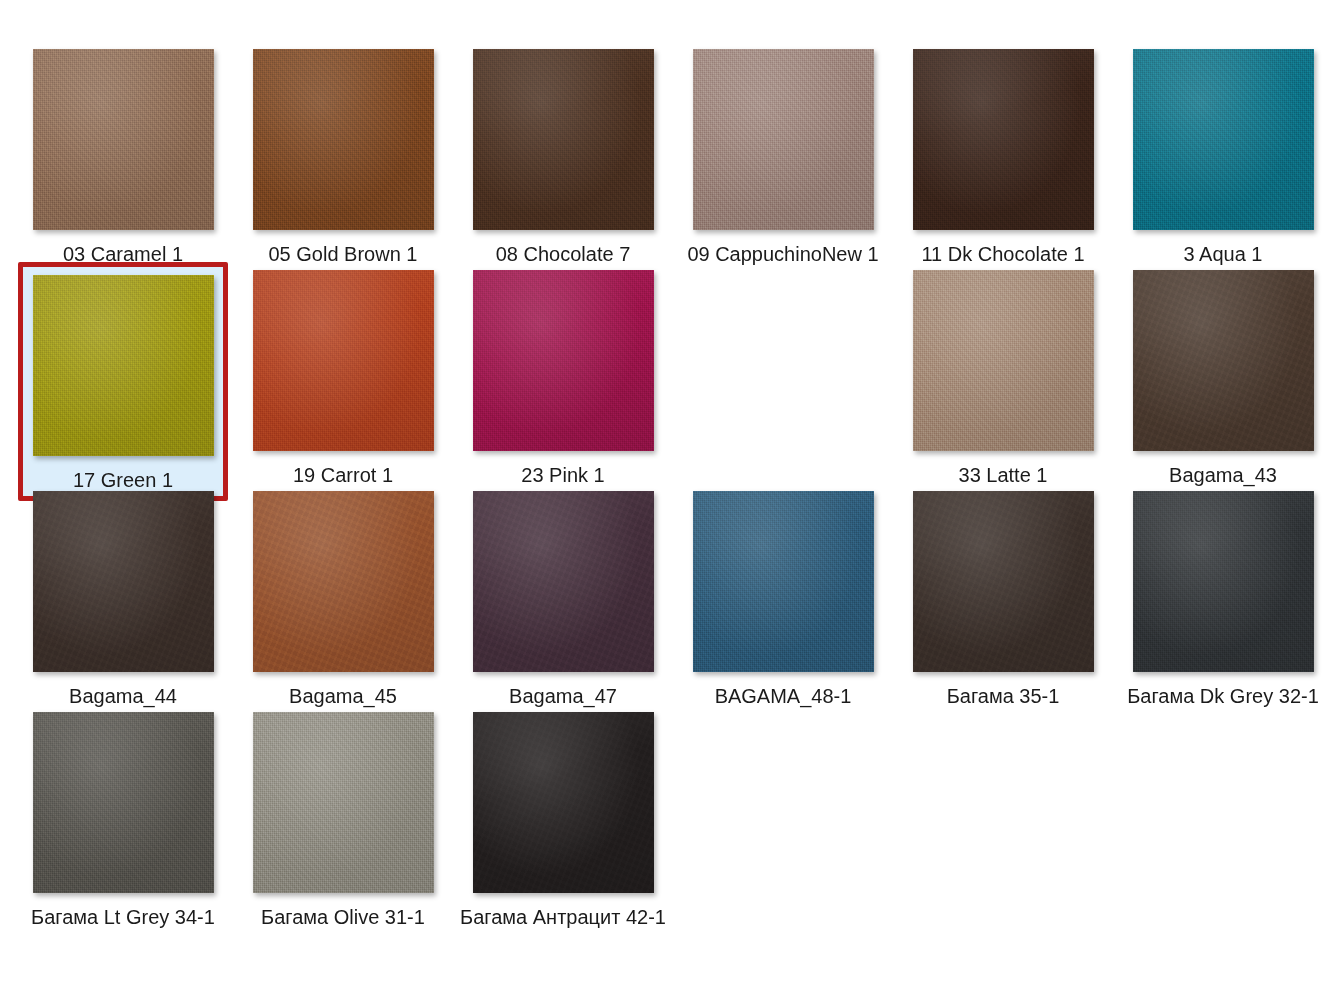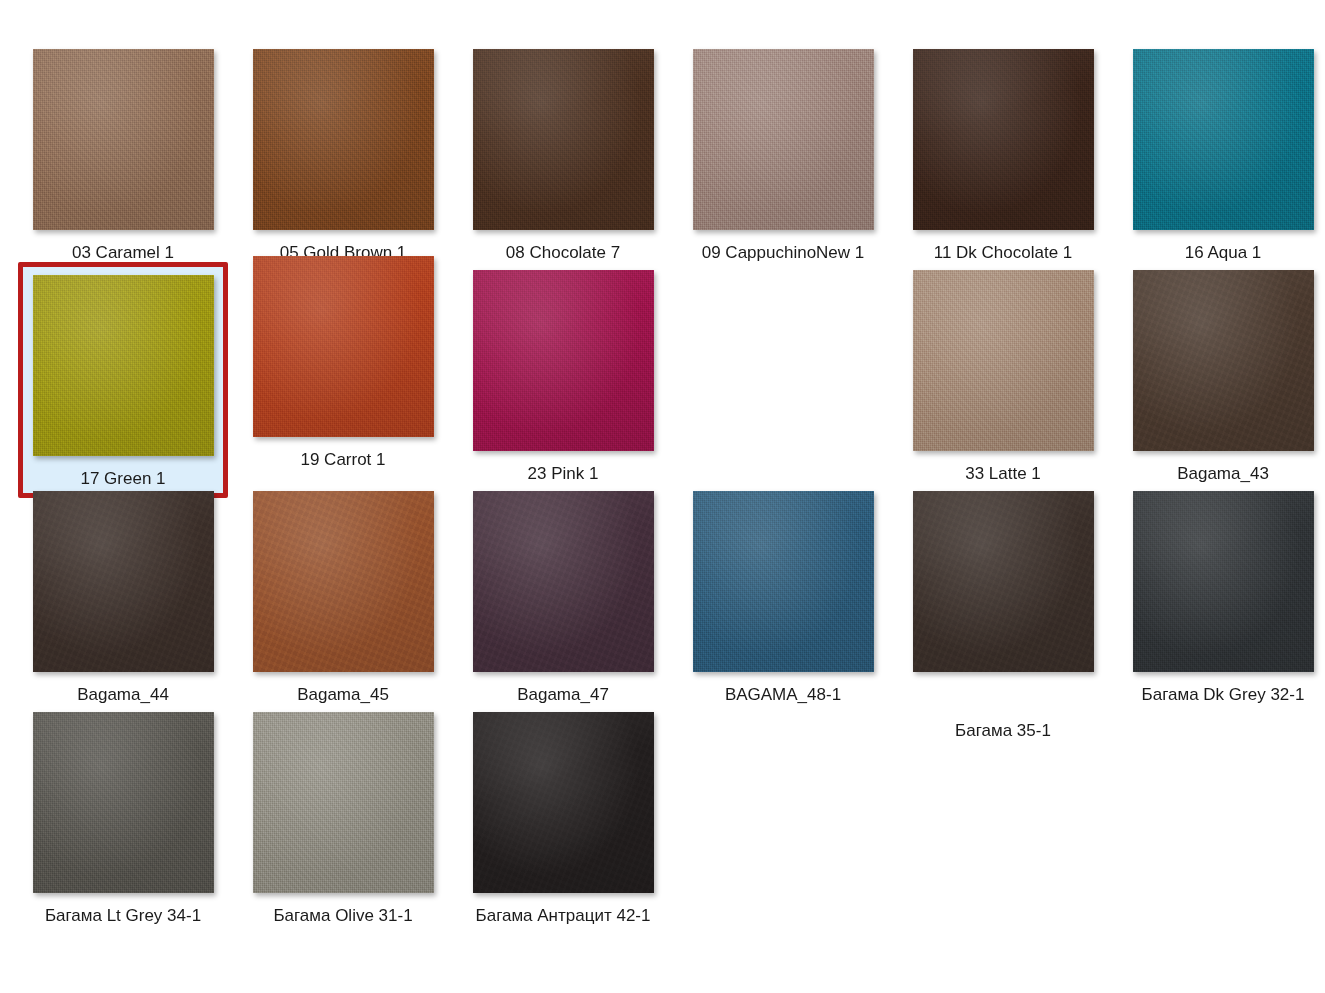--- a/index.html
+++ b/index.html
@@ -95,21 +95,21 @@
       repeating-linear-gradient(22deg,
         rgba(255,255,255,0.035) 0px,
         rgba(255,255,255,0.035) 3px,
         rgba(0,0,0,0.04) 3px,
         rgba(0,0,0,0.04) 7px);
     opacity: 0.75;
   }
 
   .swatch-label {
     margin-top: 14px;
-    font-size: 17px;
+    font-size: 20px;
     line-height: 1;
     color: #1b1b1b;
     text-align: center;
     white-space: nowrap;
     font-family: "Liberation Sans", sans-serif;
   }
 </style>
 </head>
 <body>
 
@@ -159,32 +159,32 @@
       </div>
       <div class="swatch-label">11 Dk Chocolate 1</div>
     </div>
     <div class="swatch-cell" style="left: 1118px; top: 41px;">
       <div class="swatch-img-wrap">
         <div class="swatch-img" style="background: rgb(13, 112, 133);">
           <div class="weave"></div>
           <div class="sheen"></div>
         </div>
       </div>
-      <div class="swatch-label">16 Aqua 1</div>
+      <div class="swatch-label">3 Aqua 1</div>
     </div>
     <div class="swatch-cell selected" style="left: 18px; top: 262px;">
       <div class="swatch-img-wrap">
         <div class="swatch-img" style="background: rgb(156, 150, 18);">
           <div class="weave"></div>
           <div class="sheen"></div>
         </div>
       </div>
       <div class="swatch-label">17 Green 1</div>
     </div>
-    <div class="swatch-cell" style="left: 238px; top: 248px;">
+    <div class="swatch-cell" style="left: 238px; top: 262px;">
       <div class="swatch-img-wrap">
         <div class="swatch-img" style="background: rgb(176, 64, 31);">
           <div class="weave"></div>
           <div class="sheen"></div>
         </div>
       </div>
       <div class="swatch-label">19 Carrot 1</div>
     </div>
     <div class="swatch-cell" style="left: 458px; top: 262px;">
       <div class="swatch-img-wrap">
@@ -242,21 +242,21 @@
     </div>
     <div class="swatch-cell" style="left: 678px; top: 483px;">
       <div class="swatch-img-wrap">
         <div class="swatch-img" style="background: rgb(44, 90, 120);">
           <div class="weave"></div>
           <div class="sheen"></div>
         </div>
       </div>
       <div class="swatch-label">BAGAMA_48-1</div>
     </div>
-    <div class="swatch-cell" style="left: 898px; top: 483px; gap: 36px;">
+    <div class="swatch-cell" style="left: 898px; top: 483px;">
       <div class="swatch-img-wrap">
         <div class="swatch-img smooth" style="background: rgb(59, 48, 42);">
           <div class="weave"></div>
           <div class="sheen"></div>
         </div>
       </div>
       <div class="swatch-label">Багама 35-1</div>
     </div>
     <div class="swatch-cell" style="left: 1118px; top: 483px;">
       <div class="swatch-img-wrap">

